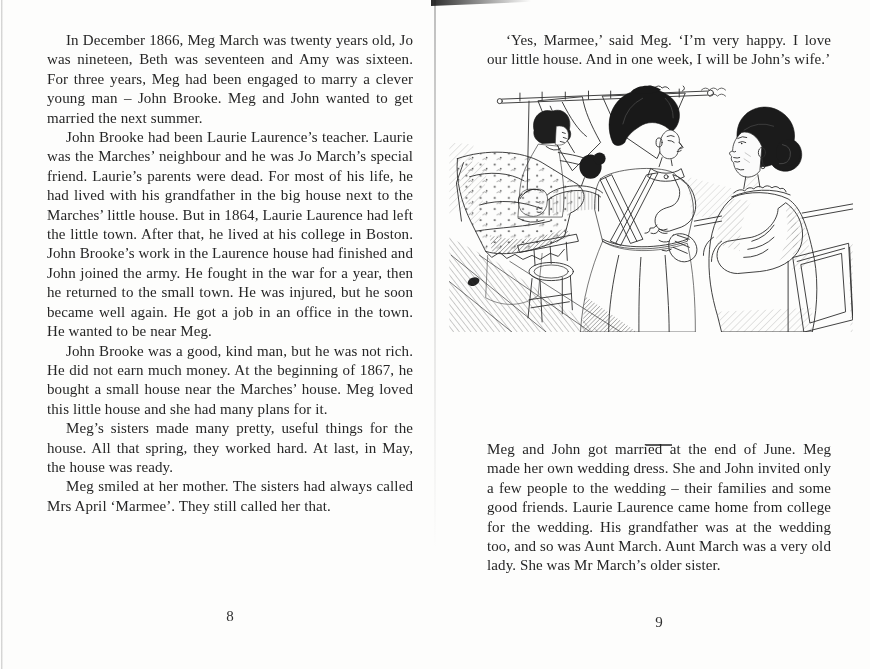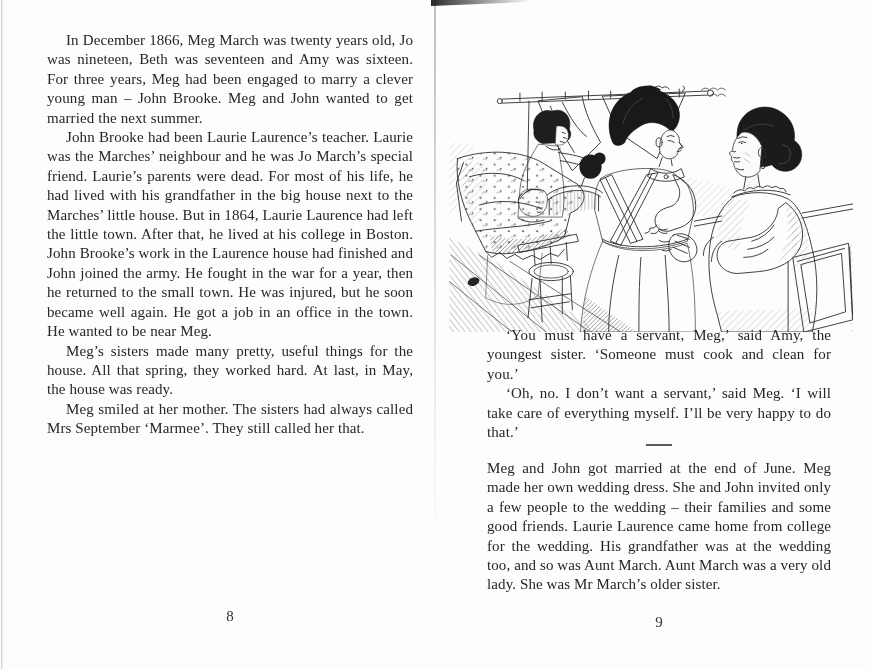--- a/index.html
+++ b/index.html
@@ -31,45 +31,49 @@
   .left .textcol { left:47px; top:31px; width:366px; }
   p { margin:0; padding:0; }
   p.indent { text-indent:19px; }
 
   .pagenum { position:absolute; text-align:center; font-size:15px; color:#303030; }
   .left  .pagenum { left:47px; width:366px; top:608px; }
   .right .pagenum { left:52px; width:344px; top:614px; }
 
   .rp-p1  { left:52px; top:31px;  width:344px; }
   .rp-mid { left:52px; top:326px; width:344px; }
-  .rp-p4  { left:52px; top:459px; width:344px; }
+  .rp-p4  { left:52px; top:440px; width:344px; }
 
   .divider-wrap { position:absolute; left:52px; top:444px; width:344px; }
   .divider { width:26px; height:2px; background:#5a5a5a; margin:0 auto; }
 
   .illus { position:absolute; left:14px; top:84px; width:404px; height:248px; }
   .illus svg { width:100%; height:100%; display:block; }
   .s { fill:none; stroke:#2e2e2e; stroke-width:.9; stroke-linecap:round; stroke-linejoin:round; }
 </style>
 </head>
 <body>
 
 <div class="spread">
 
   <div class="page left">
     <div class="textcol">
       <p class="indent">In December 1866, Meg March was twenty years old, Jo was nineteen, Beth was seventeen and Amy was sixteen. For three years, Meg had been engaged to marry a clever young man – John Brooke. Meg and John wanted to get married the next summer.</p>
       <p class="indent">John Brooke had been Laurie Laurence’s teacher. Laurie was the Marches’ neighbour and he was Jo March’s special friend. Laurie’s parents were dead. For most of his life, he had lived with his grandfather in the big house next to the Marches’ little house. But in 1864, Laurie Laurence had left the little town. After that, he lived at his college in Boston. John Brooke’s work in the Laurence house had finished and John joined the army. He fought in the war for a year, then he returned to the small town. He was injured, but he soon became well again. He got a job in an office in the town. He wanted to be near Meg.</p>
+      <p class="indent">John Brooke was a good, kind man, but he was not rich. He did not earn much money. At the beginning of 1867, he bought a small house near the Marches’ house. Meg loved this little house and she had many plans for it.</p>
       <p class="indent">Meg’s sisters made many pretty, useful things for the house. All that spring, they worked hard. At last, in May, the house was ready.</p>
-      <p class="indent">Meg smiled at her mother. The sisters had always called Mrs September ‘Marmee’. They still called her that.</p>
+      <p class="indent">Meg smiled at her mother. The sisters had always called Mrs April ‘Marmee’. They still called her that.</p>
     </div>
     <div class="pagenum">8</div>
   </div>
 
   <div class="page right">
+    <div class="rp-block rp-p1">
+      <p class="indent">‘Yes, Marmee,’ said Meg. ‘I’m very happy. I love our little house. And in one week, I will be John’s wife.’</p>
+    </div>
 
     <div class="illus" role="img" aria-label="Pen-and-ink drawing: Meg talks with an older woman; behind them a child and Marmee at a cloth-covered table beneath draped curtains, with a chair and a leaning picture frame">
       <svg viewBox="0 0 400 246" xmlns="http://www.w3.org/2000/svg">
         <defs>
           <pattern id="hA" patternUnits="userSpaceOnUse" width="5" height="5" patternTransform="rotate(45)">
             <line x1="0" y1="0" x2="0" y2="5" stroke="#4d4d4d" stroke-width="0.6"></line>
           </pattern>
           <pattern id="hB" patternUnits="userSpaceOnUse" width="3" height="3" patternTransform="rotate(45)">
             <line x1="0" y1="0" x2="0" y2="3" stroke="#343434" stroke-width="0.7"></line>
           </pattern>
@@ -223,24 +227,20 @@
         </g>
 
         <g>
           <path d="M222,150 C230,146 240,150 244,158 C248,166 244,174 236,176 C228,178 220,172 218,164 C217,158 218,153 222,150 Z" fill="#fbfbfb" class="s"></path>
           <path class="s" d="M224,156 l14,6 M222,162 l14,6 M226,150 l12,4" stroke-width=".5"></path>
           <path class="s" d="M216,148 q-5,1 -8,-2 M218,156 q-6,2 -10,-1 M220,164 q-5,3 -9,1" stroke-width=".6"></path>
         </g>
       </svg>
     </div>
 
-    <div class="rp-block rp-mid">
-      <p class="indent">‘You must have a servant, Meg,’ said Amy, the youngest sister. ‘Someone must cook and clean for you.’</p>
-      <p class="indent">‘Oh, no. I don’t want a servant,’ said Meg. ‘I will take care of everything myself. I’ll be very happy to do that.’</p>
-    </div>
 
     <div class="divider-wrap">
       <div class="divider"></div>
     </div>
 
     <div class="rp-block rp-p4">
       <p>Meg and John got married at the end of June. Meg made her own wedding dress. She and John invited only a few people to the wedding – their families and some good friends. Laurie Laurence came home from college for the wedding. His grandfather was at the wedding too, and so was Aunt March. Aunt March was a very old lady. She was Mr March’s older sister.</p>
     </div>
 
     <div class="pagenum">9</div>

